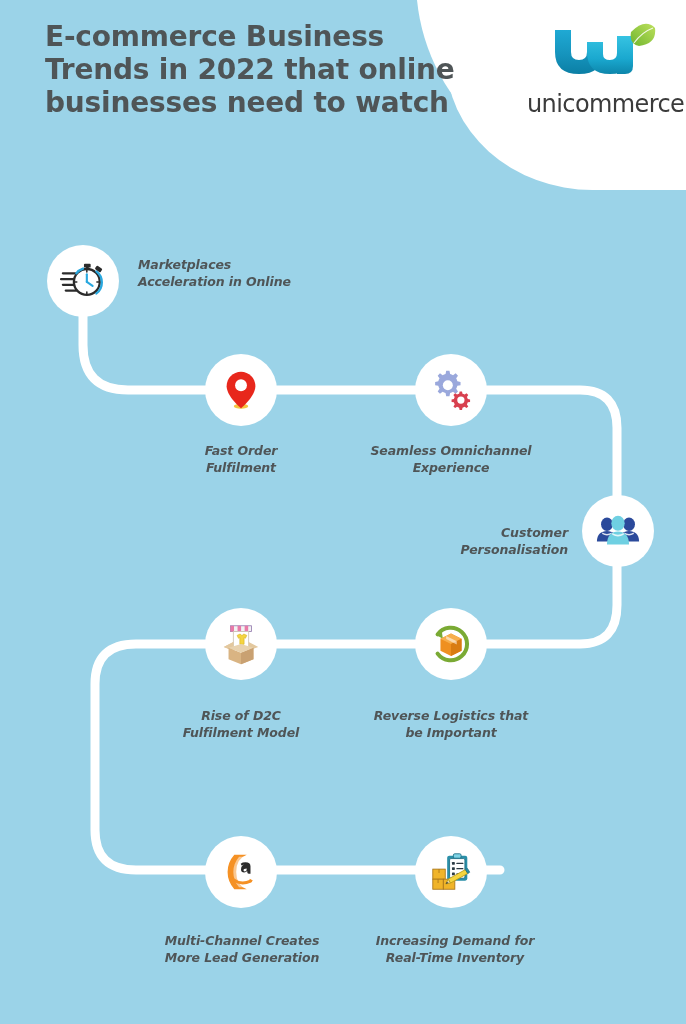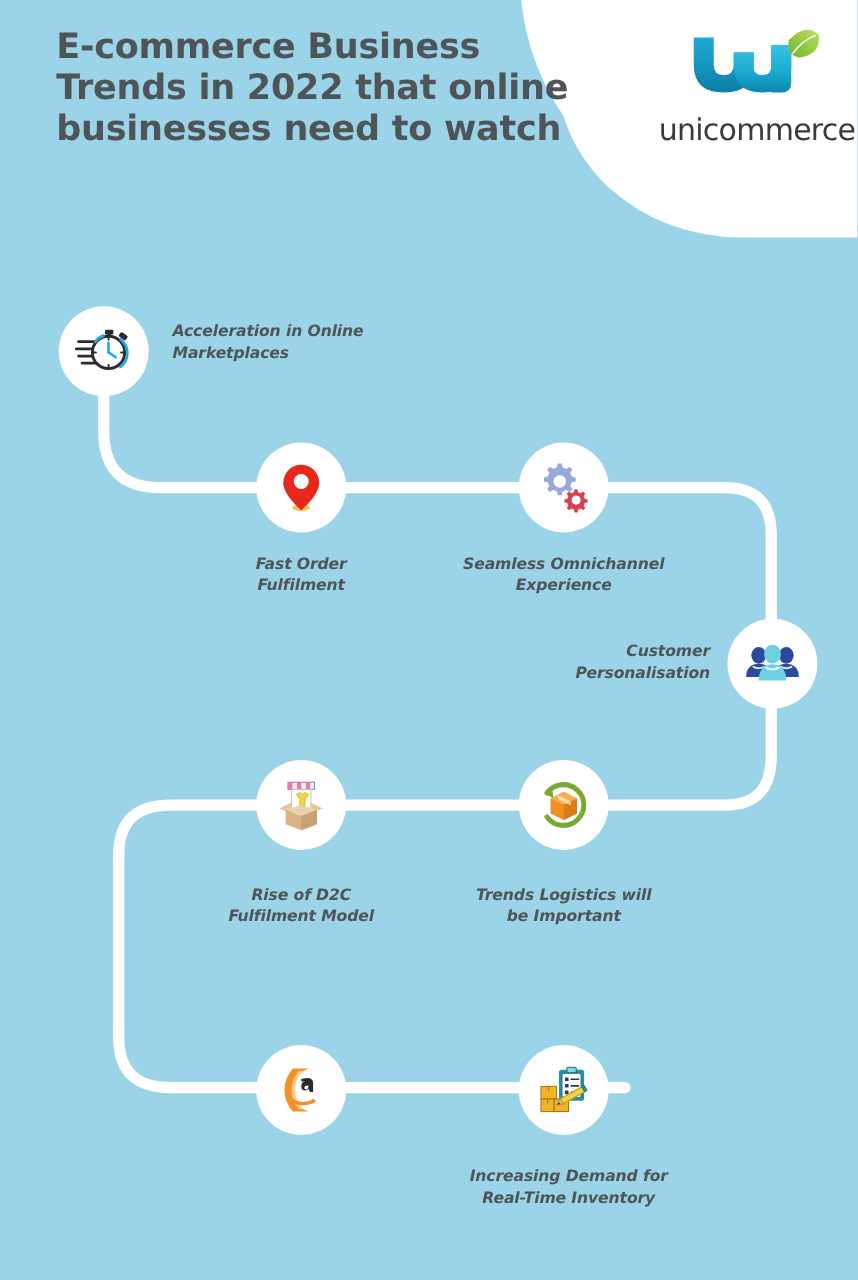--- a/index.html
+++ b/index.html
@@ -205,22 +205,22 @@
       <line x1="28" y1="25" x2="34" y2="29" stroke="#29a8df" stroke-width="2.2" stroke-linecap="round"></line>
       <g stroke="#2b2b2b" stroke-width="1.6" stroke-linecap="round">
         <line x1="28" y1="12.5" x2="28" y2="14.5"></line>
         <line x1="28" y1="35.5" x2="28" y2="37.5"></line>
         <line x1="15.5" y1="25" x2="17.5" y2="25"></line>
         <line x1="38.5" y1="25" x2="40.5" y2="25"></line>
       </g>
     </svg>
   </div>
   <div class="node-label lbl-left" style="left:138px; top:256px; width:200px;">
+    <div>Marketplaces</div>
     <div>Acceleration in Online</div>
-    <div>Marketplaces</div>
   </div>
 
   <div class="node node-lg" style="left:205px; top:354px;">
     <svg class="node-icon" viewBox="0 0 48 48">
       <ellipse cx="24" cy="41" rx="7.5" ry="2.6" fill="#f5c542"></ellipse>
       <path d="M24 5 C 15.7 5 9 11.7 9 20 C 9 30.5 24 43 24 43 C 24 43 39 30.5 39 20 C 39 11.7 32.3 5 24 5 Z" fill="#e8271c"></path>
       <circle cx="24" cy="19" r="6.2" fill="#ffffff"></circle>
     </svg>
   </div>
   <div class="node-label lbl-center" style="left:161px; top:442px; width:160px;">
@@ -267,21 +267,21 @@
         <path d="M7.5 25.5 q5 3 10 0 l0 1.6 q-5 3-10 0 Z"></path>
         <path d="M30.5 25.5 q5 3 10 0 l0 1.6 q-5 3-10 0 Z"></path>
       </g>
       <g fill="#6fd0e2">
         <ellipse cx="24" cy="16" rx="7" ry="7.8"></ellipse>
         <path d="M12.5 38 C 12.5 28.5 17.5 24.5 24 24.5 C 30.5 24.5 35.5 28.5 35.5 38 Z"></path>
       </g>
       <path d="M18 26 q6 3.6 12 0 l0 1.9 q-6 3.6-12 0 Z" fill="#ffffff" opacity="0.8"></path>
     </svg>
   </div>
-  <div class="node-label lbl-right" style="left:388px; top:512px; width:180px;">
+  <div class="node-label lbl-right" style="left:388px; top:524px; width:180px;">
     <div>Customer</div>
     <div>Personalisation</div>
   </div>
 
   <div class="node node-lg" style="left:205px; top:608px;">
     <svg class="node-icon" viewBox="0 0 48 48">
 
       <rect x="13" y="5" width="22" height="6" fill="#f2f2f2" stroke="#8a6fa8" stroke-width="0.8"></rect>
       <g>
         <rect x="13" y="5" width="3.7" height="6" fill="#e87aa8"></rect>
@@ -312,34 +312,38 @@
       <path d="M10 14 A 17 17 0 1 1 10 34" fill="none" stroke="#7aaa34" stroke-width="4.2" stroke-linecap="round"></path>
       <path d="M14 8 L8.5 14.5 L15.5 18.5 Z" fill="#7aaa34"></path>
 
       <path d="M24 13 L35 18.5 L35 31 L24 36.5 L13 31 L13 18.5 Z" fill="#ef9020"></path>
       <path d="M24 13 L35 18.5 L24 24 L13 18.5 Z" fill="#f7ae4c"></path>
       <path d="M24 24 L35 18.5 L35 31 L24 36.5 Z" fill="#d97c12"></path>
       <path d="M19 15.7 L30 21.2 L30 24.4 L19 18.9 Z" fill="#ffffff" opacity="0.55"></path>
     </svg>
   </div>
   <div class="node-label lbl-center" style="left:368px; top:707px; width:166px;">
-    <div>Trends Logistics will</div>
+    <div>Reverse Logistics that</div>
     <div>be Important</div>
   </div>
 
   <div class="node node-lg" style="left:205px; top:836px;">
     <svg class="node-icon" viewBox="0 0 48 48">
       <path d="M17 6 L30 6 Q19 10 19 24 Q19 38 30 42 L17 42 Q10 34 10 24 Q10 14 17 6 Z" fill="#f59124"></path>
       <path d="M22 8 L33 8 Q24 12 24 24 Q24 36 33 40 L22 40 Q16 33 16 24 Q16 15 22 8 Z" fill="#ffffff" opacity="0.5"></path>
       <path d="M30 16 q-6 0-6 5 q0 3.4 3.3 3.4 q2 0 3.2-1.5 l0 1.2 q0 1.6 1.6 1.6 l1.8 0 l0-7.6
                q0-4.2-5.2-4.2 q-3.2 0-5 1.4 l0.9 2 q1.6-1 3.4-1 q2.6 0 2.6 2 Z
                M29.9 21.3 q0 2.2-2 2.2 q-1.3 0-1.3-1.2 q0-2 3.3-2 Z" fill="#2b2b2b"></path>
       <path d="M16 32 q8 6 18 1.5" fill="none" stroke="#f59124" stroke-width="3" stroke-linecap="round"></path>
       <path d="M33 31 l3.5 2 l-3.8 2.2 Z" fill="#f59124"></path>
     </svg>
+  </div>
+  <div class="node-label lbl-center" style="left:135px; top:932px; width:214px;">
+    <div>Multi-Channel Creates</div>
+    <div>More Lead Generation</div>
   </div>
 
   <div class="node node-lg" style="left:415px; top:836px;">
     <svg class="node-icon" viewBox="0 0 48 48">
 
       <rect x="20" y="7" width="21" height="26" rx="2.2" fill="#2a8fa8"></rect>
       <rect x="22.5" y="10" width="16" height="20.5" rx="1.4" fill="#ffffff" stroke="#1d6e83" stroke-width="0.9"></rect>
       <rect x="26.5" y="5" width="8" height="4.6" rx="1.4" fill="#7fd4e6" stroke="#1d6e83" stroke-width="0.9"></rect>
       <g fill="#2b3b44">
         <rect x="25" y="13.5" width="3" height="3" rx="0.5"></rect>

